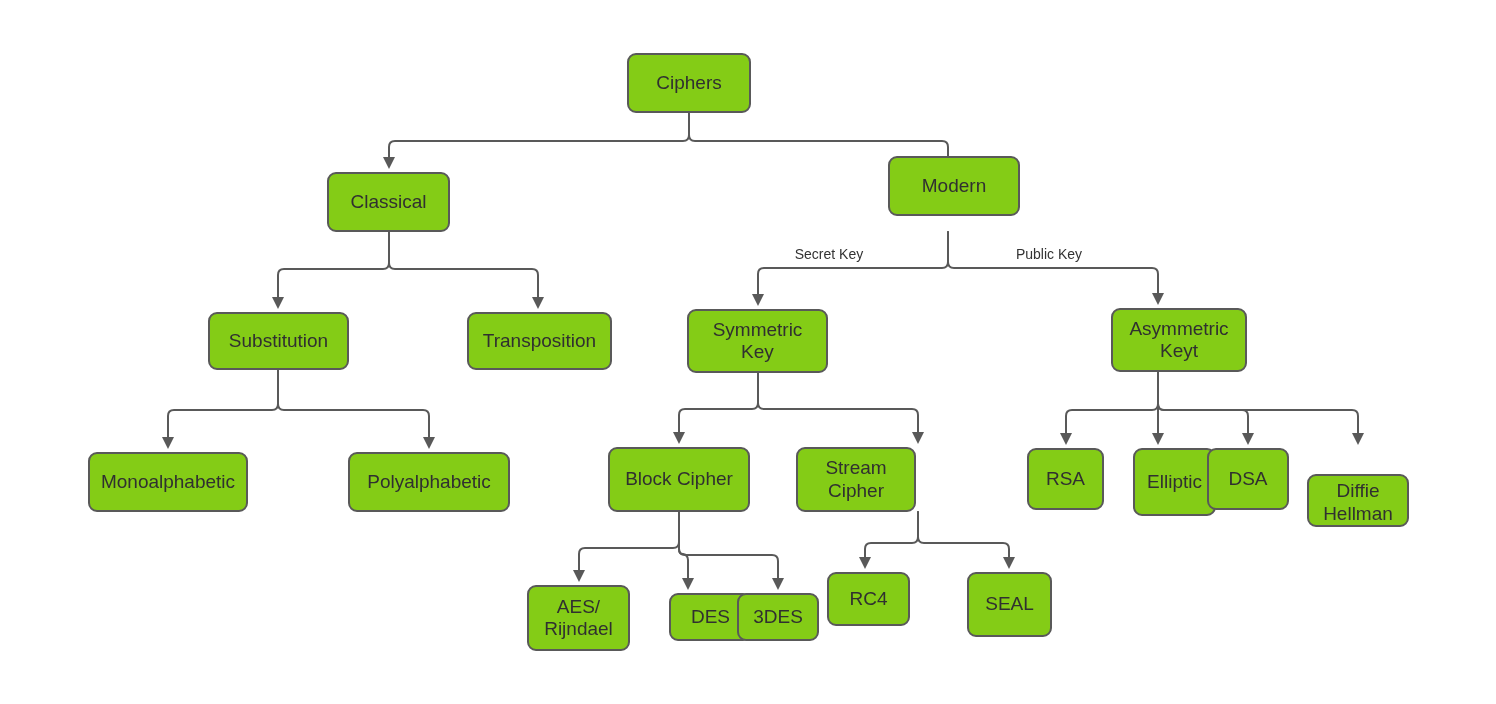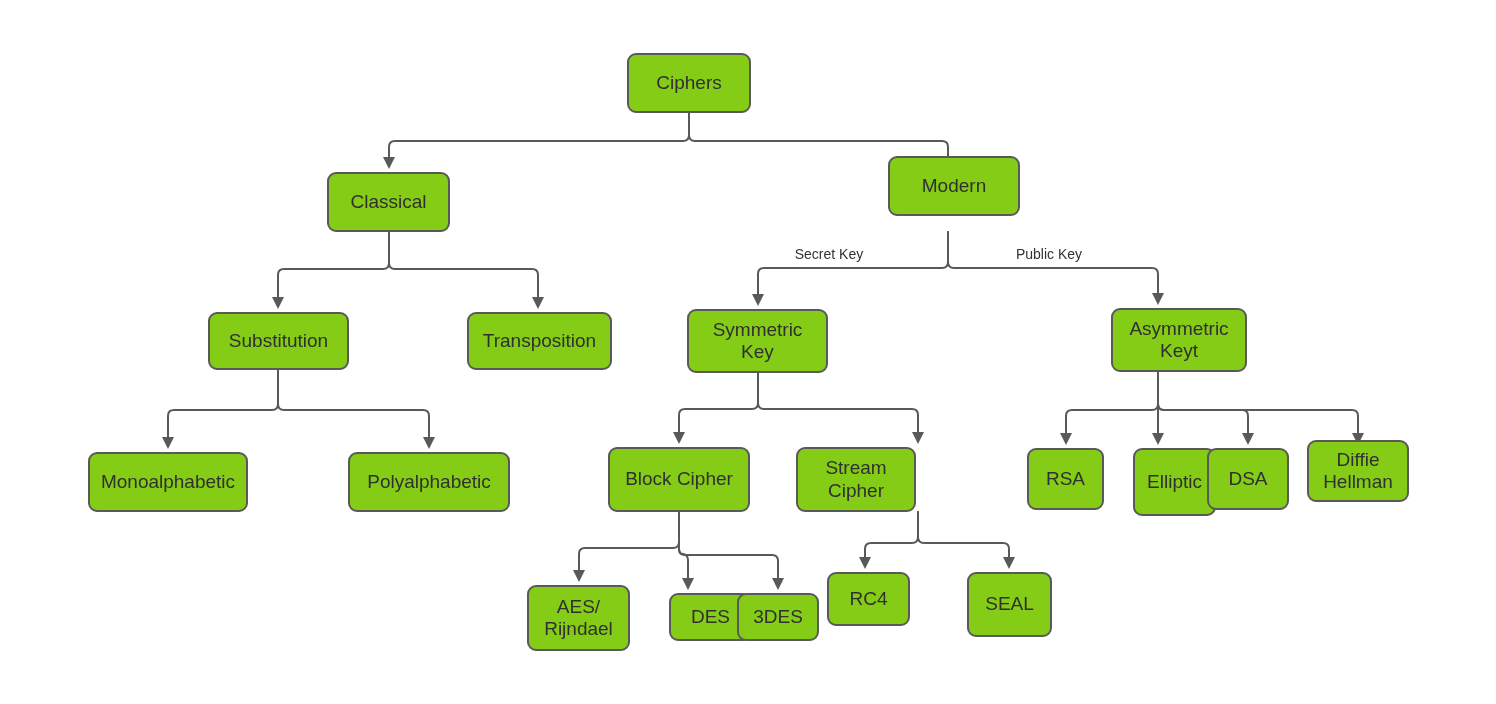--- a/index.html
+++ b/index.html
@@ -48,21 +48,21 @@
   .n-transposition { left: 467px;  top: 312px; width: 145px; height: 58px; }
   .n-symmetric     { left: 687px;  top: 309px; width: 141px; height: 64px; }
   .n-asymmetric    { left: 1087px; top: 308px; width: 136px; height: 64px; margin-left: 24px; }
   .n-mono          { left: 88px;   top: 452px; width: 160px; height: 60px; }
   .n-poly          { left: 348px;  top: 452px; width: 162px; height: 60px; }
   .n-block         { left: 608px;  top: 447px; width: 142px; height: 65px; }
   .n-stream        { left: 796px;  top: 447px; width: 120px; height: 65px; }
   .n-rsa           { left: 1027px; top: 448px; width: 77px;  height: 62px; }
   .n-elliptic      { left: 1117px; top: 448px; width: 83px;  height: 68px; margin-left: 16px; }
   .n-dsa           { left: 1207px; top: 448px; width: 82px;  height: 62px; }
-  .n-diffie        { left: 1307px; top: 440px; width: 102px; height: 62px; }
+  .n-diffie        { left: 1307px; top: 474px; width: 102px; height: 53px; align-items: flex-end; }
   .n-aes           { left: 527px;  top: 585px; width: 103px; height: 66px; }
   .n-des           { left: 647px;  top: 593px; width: 83px;  height: 48px; margin-left: 22px; }
   .n-3des          { left: 737px;  top: 593px; width: 82px;  height: 48px; }
   .n-rc4           { left: 827px;  top: 572px; width: 83px;  height: 54px; }
   .n-seal          { left: 967px;  top: 572px; width: 85px;  height: 65px; }
   .l-secret { left: 769px; top: 246px; width: 120px; }
   .l-public { left: 989px; top: 246px; width: 120px; }
 </style>
 </head>
 <body>

